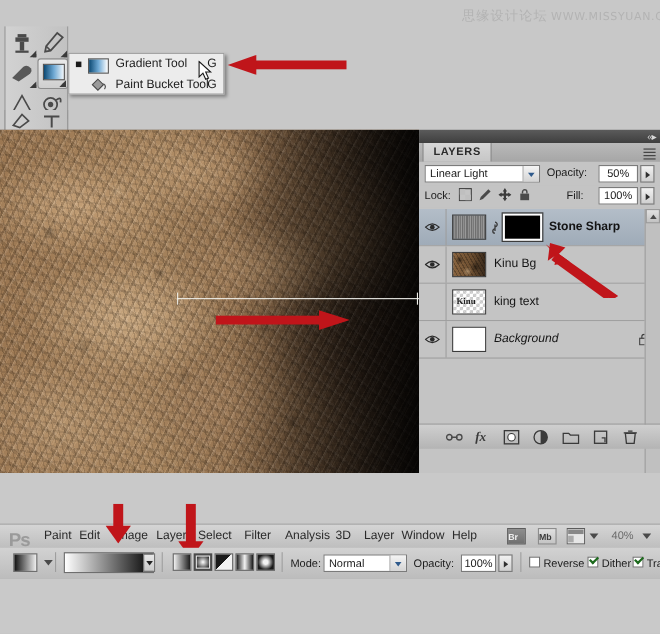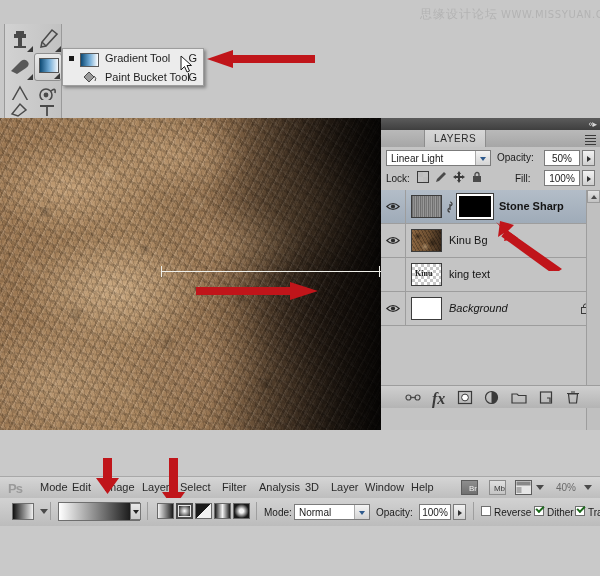--- a/index.html
+++ b/index.html
@@ -119,22 +119,22 @@
     background:#c4c4c4;
     font-size:11px;
   }
   .panel-top{position:absolute;left:0;top:0;width:219px;height:12px;
     background:linear-gradient(to bottom,#5b5b5b,#3f3f3f);}
   .collapse{position:absolute;right:4px;top:1px;color:#d8d8d8;font-size:9px;letter-spacing:-1px;}
   .tabbar{position:absolute;left:0;top:12px;width:219px;height:17px;
     background:linear-gradient(to bottom,#b9b9b9,#a6a6a6);border-bottom:1px solid #8d8d8d;}
   .tab{position:absolute;left:3px;top:0;height:17px;line-height:17px;padding:0 9px;
     background:linear-gradient(to bottom,#d7d7d7,#c6c6c6);
-    color:#2b2b2b;font-weight:normal;font-size:10px;letter-spacing:.6px;
-    border-left:1px solid #8d8d8d;border-right:1px solid #8d8d8d;margin-left:40px;}
+    color:#2b2b2b;font-weight:bold;font-size:10px;letter-spacing:.6px;
+    border-left:1px solid #8d8d8d;border-right:1px solid #8d8d8d;}
   .panelmenu{position:absolute;right:4px;top:3px;width:11px;height:11px;}
   .panelmenu i{display:block;height:1px;background:#3a3a3a;margin:2px 0 0 0;}
 
   .row-blend{position:absolute;left:0;top:29px;width:219px;height:22px;background:#c4c4c4;}
   .pscombo{
     position:absolute;background:#fff;border:1px solid #7b7b7b;
     box-sizing:border-box;height:16px;line-height:15px;
     font-size:10px;color:#1a1a1a;padding-left:4px;
   }
   .combo-arrow{
@@ -181,25 +181,25 @@
   .sc-dn:after{content:"";position:absolute;left:3px;top:4px;border-left:3px solid transparent;border-right:3px solid transparent;border-top:4px solid #4a4a4a;}
 
   .panel-bottom{position:absolute;left:0;bottom:22px;width:219px;height:22px;
      background:linear-gradient(to bottom,#cfcfcf,#b4b4b4);border-top:1px solid #9d9d9d;}
   .pbico{position:absolute;top:4px;width:16px;height:15px;}
 
   
   .appbar{position:absolute;left:0;top:430px;width:600px;height:46px;background:#c9c9c9;}
   .menubar{position:absolute;left:0;top:476px;width:600px;height:22px;
      background:linear-gradient(to bottom,#d5d5d5,#bdbdbd);border-top:1px solid #a8a8a8;border-bottom:1px solid #a0a0a0;}
-  .pslogo{position:absolute;left:8px;top:4px;font-weight:bold;font-size:13px;color:#9a9a9a;letter-spacing:-1px;}
+  .pslogo{position:absolute;left:8px;top:4px;font-weight:bold;font-size:17px;color:#9a9a9a;letter-spacing:-1px;}
   .mi{position:absolute;top:4px;font-size:11px;color:#2a2a2a;white-space:nowrap;}
   .sqbtn{position:absolute;top:3px;width:17px;height:15px;
      background:linear-gradient(to bottom,#8e8e8e,#707070);border:1px solid #5c5c5c;
-     color:#efefef;font-size:8px;font-weight:normal;text-align:right;line-height:15px;box-sizing:border-box;}
+     color:#efefef;font-size:8px;font-weight:bold;text-align:left;line-height:15px;box-sizing:border-box;}
   .sqbtn.lt{background:linear-gradient(to bottom,#e0e0e0,#c4c4c4);color:#3a3a3a;border-color:#8c8c8c;}
   .zoomtxt{position:absolute;right:24px;top:5px;font-size:10px;color:#6a6a6a;}
   .caret{position:absolute;border-left:4px solid transparent;border-right:4px solid transparent;border-top:5px solid #4a4a4a;}
 
   .optbar{position:absolute;left:0;top:498px;width:600px;height:28px;
      background:linear-gradient(to bottom,#d2d2d2,#bcbcbc);border-bottom:1px solid #a0a0a0;}
   .gradpick{position:absolute;left:12px;top:5px;width:22px;height:17px;
      background:linear-gradient(to right,#111,#f0f0f0);border:1px solid #6e6e6e;box-sizing:border-box;}
   .gradpreview{position:absolute;left:58px;top:4px;width:82px;height:19px;
      background:linear-gradient(to right,#ffffff,#000000);border:1px solid #6e6e6e;box-sizing:border-box;}
@@ -431,21 +431,21 @@
       <div class="sc-up"></div>
       <div class="sc-dn"></div>
     </div>
 
     <div class="panel-bottom">
       <svg class="pbico" style="left:24px;" viewBox="0 0 16 15">
         <path d="M5 7.5 H11" stroke="#4a4a4a" stroke-width="1.3"></path>
         <rect x="1" y="5" width="5" height="5" rx="2.5" fill="none" stroke="#4a4a4a" stroke-width="1.2"></rect>
         <rect x="10" y="5" width="5" height="5" rx="2.5" fill="none" stroke="#4a4a4a" stroke-width="1.2"></rect>
       </svg>
-      <div class="pbico" style="left:51px;font-style:italic;font-weight:bold;font-size:16px;color:#3a3a3a;font-family:'Liberation Serif',serif;">fx</div>
+      <div class="pbico" style="left:51px;font-style:italic;font-weight:bold;font-size:12px;color:#3a3a3a;font-family:'Liberation Serif',serif;">fx</div>
       <svg class="pbico" style="left:76px;" viewBox="0 0 16 15">
         <rect x="1.5" y="1.5" width="13" height="12" fill="none" stroke="#3a3a3a" stroke-width="1.2"></rect>
         <circle cx="8" cy="7.5" r="3.4" fill="#fff" stroke="#3a3a3a" stroke-width="1"></circle>
       </svg>
       <svg class="pbico" style="left:103px;" viewBox="0 0 16 15">
         <circle cx="7.5" cy="7.5" r="6" fill="none" stroke="#3a3a3a" stroke-width="1.2"></circle>
         <path d="M7.5 1.5 A6 6 0 0 1 7.5 13.5 Z" fill="#3a3a3a"></path>
       </svg>
       <svg class="pbico" style="left:130px;" viewBox="0 0 16 15">
         <path d="M1 4 H6 L7.5 5.5 H15 V13 H1 Z" fill="none" stroke="#3a3a3a" stroke-width="1.2"></path>
@@ -464,21 +464,21 @@
   <svg class="arrow" style="left:492px;top:221px;width:72px;height:50px;">
     <path d="M70 48 L16 10 L22 4 L8 0 L6 16 L12 12 L64 52 Z" fill="#c0151a"></path>
     <path d="M4 1 L26 17 L12 20 L14 12 Z" fill="#c0151a"></path>
     <rect x="14" y="9" width="62" height="8" fill="#c0151a" transform="rotate(36 14 9)"></rect>
   </svg>
 
   <div class="appbar"></div>
 
   <div class="menubar">
     <div class="pslogo">Ps</div>
-    <div class="mi" style="left:40px;">Mode</div>
+    <div class="mi" style="left:40px;">Paint</div>
     <div class="mi" style="left:72px;">Edit</div>
     <div class="mi" style="left:104px;">Image</div>
     <div class="mi" style="left:142px;">Layer</div>
     <div class="mi" style="left:180px;">Select</div>
     <div class="mi" style="left:222px;">Filter</div>
     <div class="mi" style="left:259px;">Analysis</div>
     <div class="mi" style="left:305px;">3D</div>
     <div class="mi" style="left:331px;">Layer</div>
     <div class="mi" style="left:365px;">Window</div>
     <div class="mi" style="left:411px;">Help</div>

